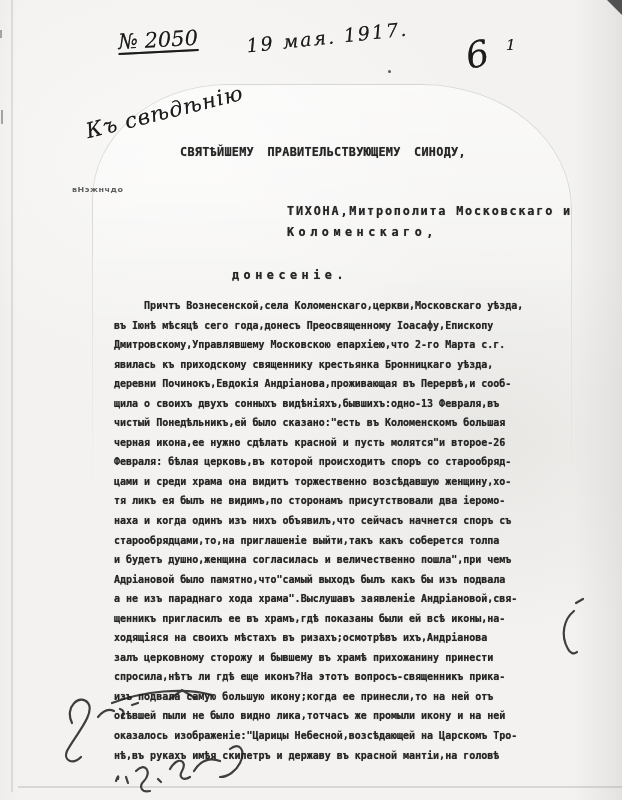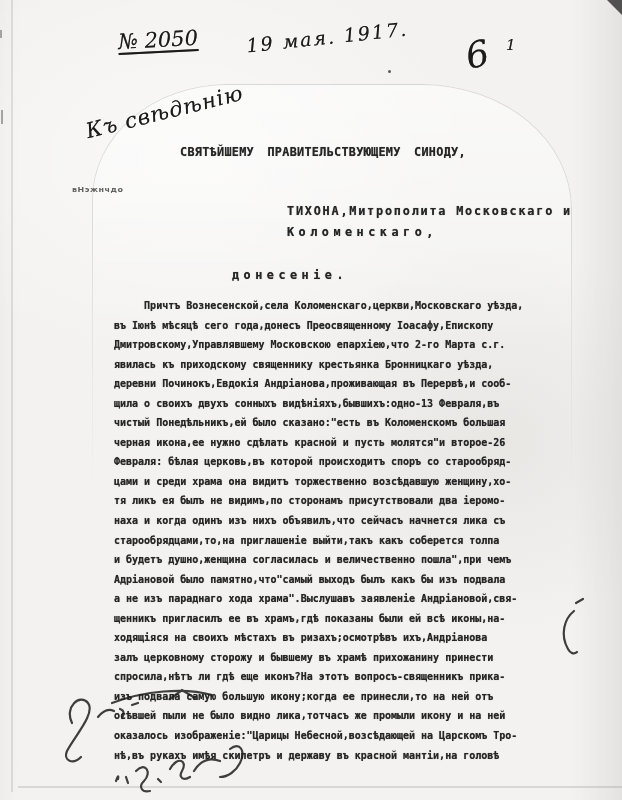--- a/index.html
+++ b/index.html
@@ -81,21 +81,21 @@
       <div class="line">въ Іюнѣ мѣсяцѣ сего года,донесъ Преосвященному Іоасафу,Епископу</div>
       <div class="line">Дмитровскому,Управлявшему Московскою епархіею,что 2-го Марта с.г.</div>
       <div class="line">явилась къ приходскому священнику крестьянка Бронницкаго уѣзда,</div>
       <div class="line">деревни Починокъ,Евдокія Андріанова,проживающая въ Перервѣ,и сооб-</div>
       <div class="line">щила о своихъ двухъ сонныхъ видѣніяхъ,бывшихъ:одно-13 Февраля,въ</div>
       <div class="line">чистый Понедѣльникъ,ей было сказано:"есть въ Коломенскомъ большая</div>
       <div class="line">черная икона,ее нужно сдѣлать красной и пусть молятся"и второе-26</div>
       <div class="line">Февраля: бѣлая церковь,въ которой происходитъ споръ со старообряд-</div>
       <div class="line">цами и среди храма она видитъ торжественно возсѣдавшую женщину,хо-</div>
       <div class="line">тя ликъ ея былъ не видимъ,по сторонамъ присутствовали два іеромо-</div>
-      <div class="line">наха и когда одинъ изъ нихъ объявилъ,что сейчасъ начнется лика съ</div>
+      <div class="line">наха и когда одинъ изъ нихъ объявилъ,что сейчасъ начнется споръ съ</div>
       <div class="line">старообрядцами,то,на приглашеніе выйти,такъ какъ соберется толпа</div>
       <div class="line">и будетъ душно,женщина согласилась и величественно пошла",при чемъ</div>
       <div class="line">Адріановой было памятно,что"самый выходъ былъ какъ бы изъ подвала</div>
       <div class="line">а не изъ параднаго хода храма".Выслушавъ заявленіе Андріановой,свя-</div>
       <div class="line">щенникъ пригласилъ ее въ храмъ,гдѣ показаны были ей всѣ иконы,на-</div>
       <div class="line">ходящіяся на своихъ мѣстахъ въ ризахъ;осмотрѣвъ ихъ,Андріанова</div>
       <div class="line">залъ церковному сторожу и бывшему въ храмѣ прихожанину принести</div>
       <div class="line">спросила,нѣтъ ли гдѣ еще иконъ?На этотъ вопросъ-священникъ прика-</div>
       <div class="line">изъ подвала самую большую икону;когда ее принесли,то на ней отъ</div>
       <div class="line">осѣвшей пыли не было видно лика,тотчасъ же промыли икону и на ней</div>

